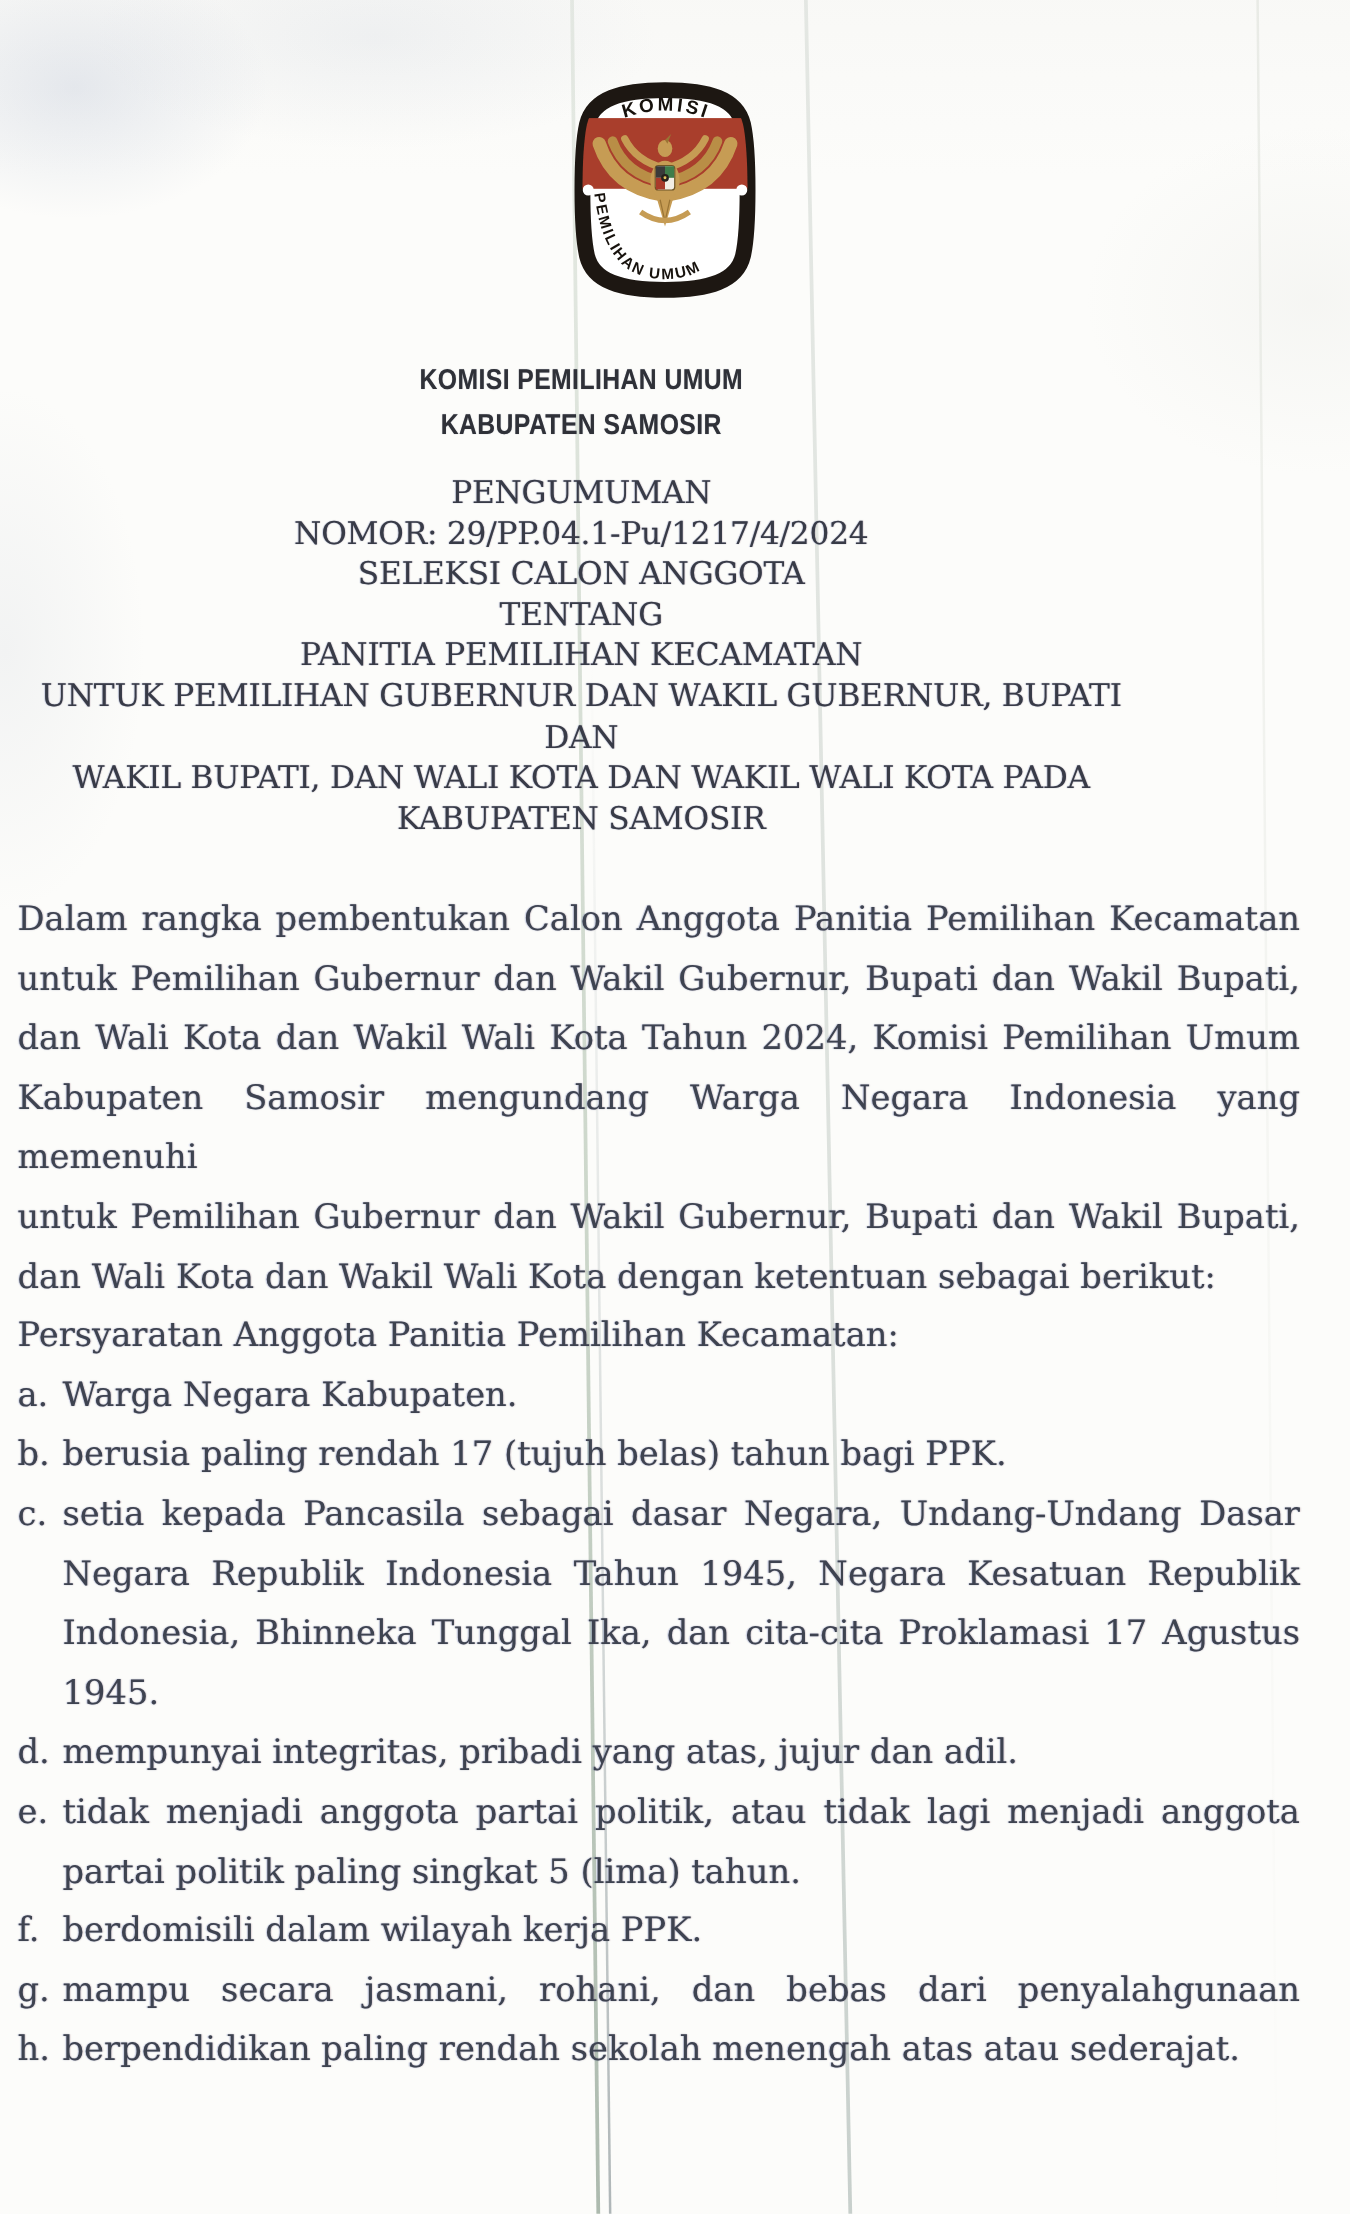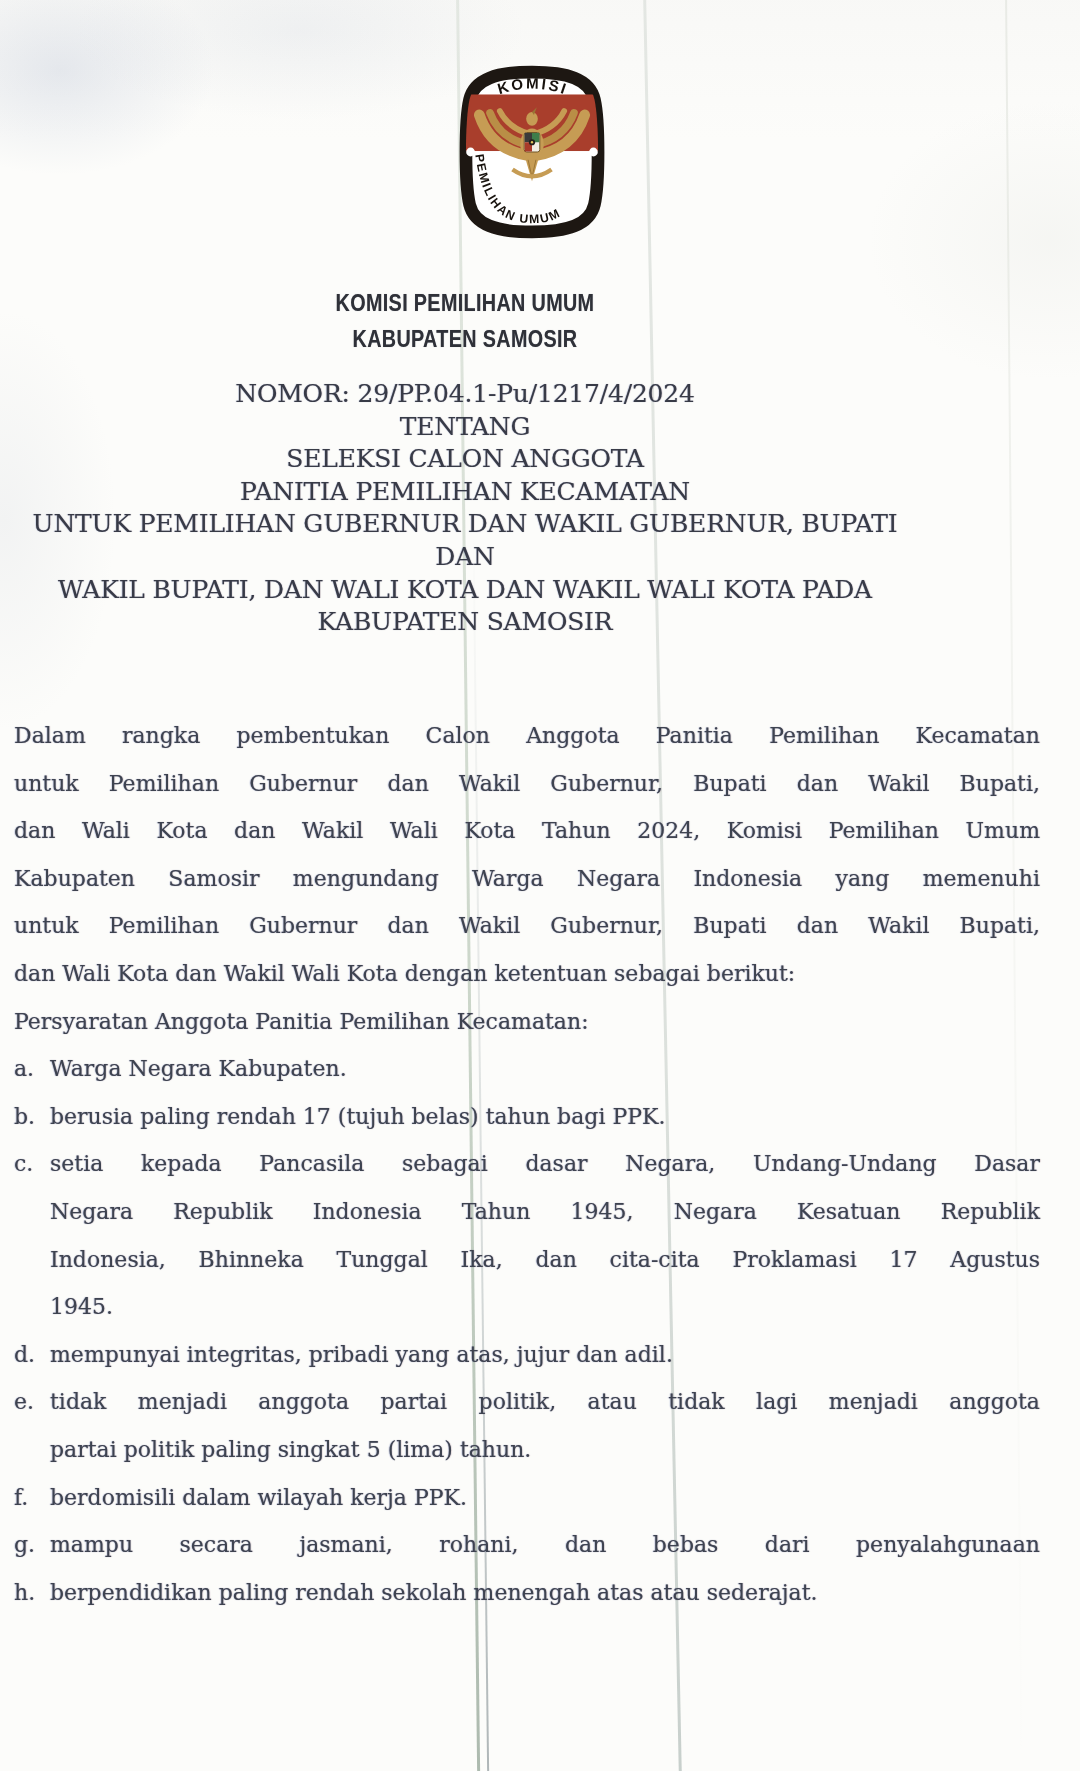--- a/index.html
+++ b/index.html
@@ -40,21 +40,21 @@
   }
   .title-block{
     position:absolute;top:378px;left:12px;width:906px;text-align:center;
     font-size:25px;line-height:32.6px;color:#383b47;letter-spacing:-0.2px;
     text-shadow:0 0 0.9px rgba(88,96,126,0.5),
                 0.8px 0 0.6px rgba(150,70,80,0.10),
                -0.8px 0 0.6px rgba(58,78,168,0.16);
   }
   .doc-body{
     position:absolute;top:712px;left:14px;width:1026px;
-    font-size:22px;line-height:47.6px;color:#3e4350;
+    font-size:27px;line-height:47.6px;color:#3e4350;
     text-shadow:0 0 1px rgba(90,98,130,0.5),
                 0.9px 0 0.7px rgba(150,70,80,0.12),
                -0.9px 0 0.7px rgba(56,76,170,0.18);
   }
   .jline{text-align:justify;text-align-last:justify;}
   .lline{text-align:center;text-align-last:left;}
   .req{position:relative;padding-left:36px;}
   .req .letter{position:absolute;left:0;top:0;}
 </style>
 </head>
@@ -112,23 +112,24 @@
     </text>
   </svg>
 </div>
 
 <div class="org-header">
   <div>KOMISI PEMILIHAN UMUM</div>
   <div>KABUPATEN SAMOSIR</div>
 </div>
 
 <div class="title-block">
+    <div>PENGUMUMAN</div>
     <div>NOMOR: 29/PP.04.1-Pu/1217/4/2024</div>
+    <div>SELEKSI CALON ANGGOTA</div>
     <div>TENTANG</div>
-    <div>SELEKSI CALON ANGGOTA</div>
     <div>PANITIA PEMILIHAN KECAMATAN</div>
     <div>UNTUK PEMILIHAN GUBERNUR DAN WAKIL GUBERNUR, BUPATI DAN</div>
     <div>WAKIL BUPATI, DAN WALI KOTA DAN WAKIL WALI KOTA PADA</div>
     <div>KABUPATEN SAMOSIR</div>
   </div>
 
 <div class="doc-body">
   <div>
       <div class="jline">Dalam rangka pembentukan Calon Anggota Panitia Pemilihan Kecamatan</div>
       <div class="jline">untuk Pemilihan Gubernur dan Wakil Gubernur, Bupati dan Wakil Bupati,</div>

